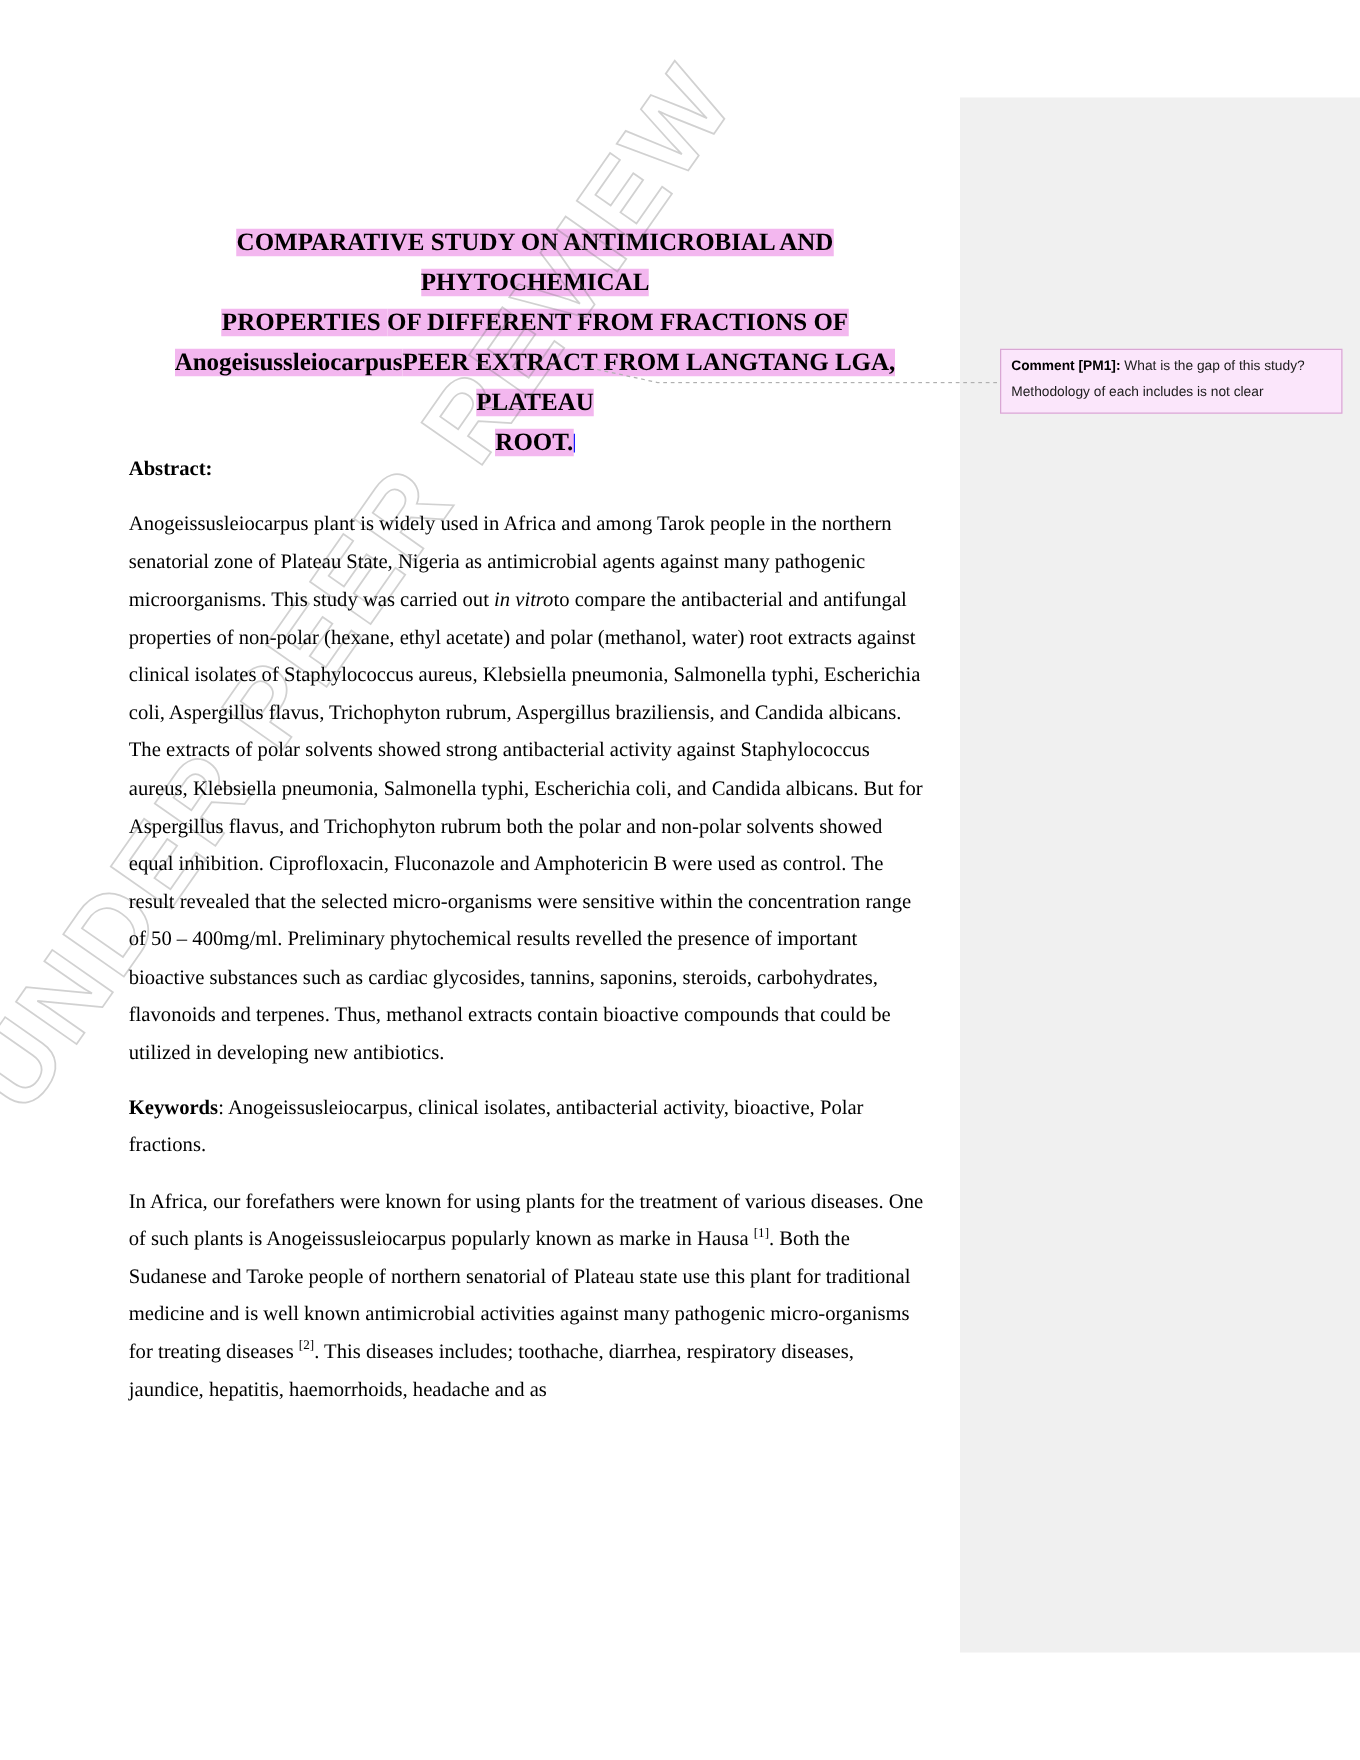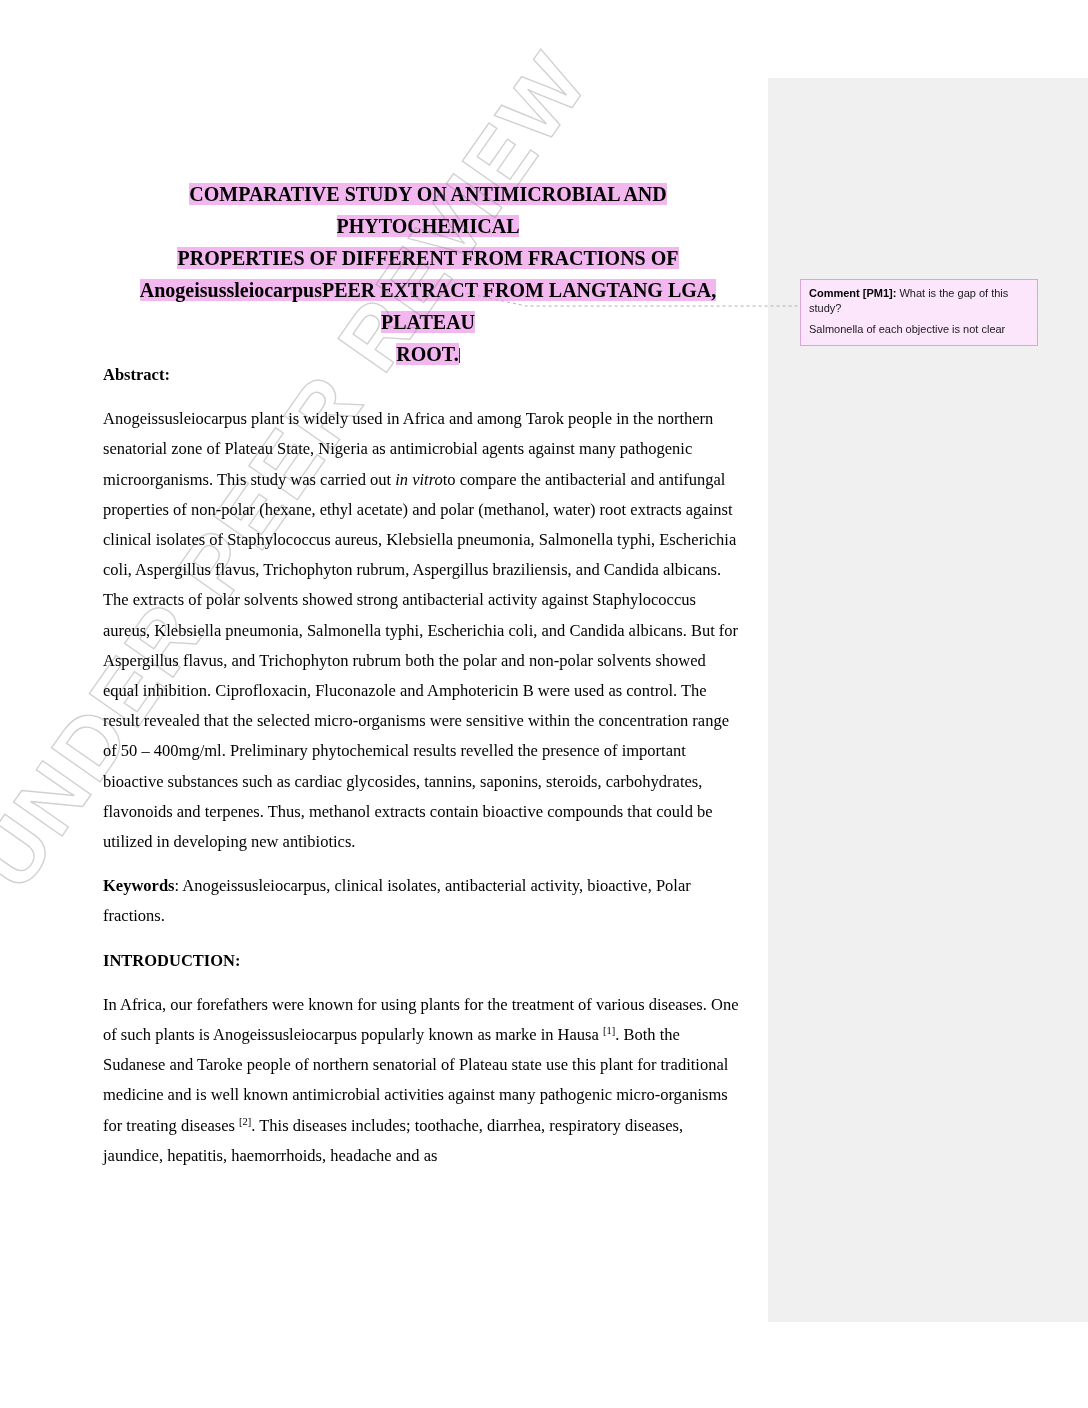--- a/index.html
+++ b/index.html
@@ -55,21 +55,21 @@
     height: 15px;
     background: #1a1aff;
     vertical-align: -2px;
   }
 
   
   #comment-box {
     position: absolute;
     left: 800px;
     top: 279px;
-    width: 238px;
+    width: 274px;
     border: 1px solid #d9a7d4;
     background: #fbe6fb;
     padding: 6px 8px 8px 8px;
     font-family: "Liberation Sans", sans-serif;
     font-size: 11px;
     line-height: 15px;
     color: #1a1a1a;
     box-sizing: border-box;
   }
   #comment-box .c-label {
@@ -155,31 +155,30 @@
   </div>
 
   <svg id="comment-leader" viewBox="0 0 334 14">
     <polyline points="0,0 60,13 334,13" fill="none" stroke="#b0b0b0" stroke-width="1" stroke-dasharray="3,3"></polyline>
   </svg>
 
   <div id="comment-box">
     <div>
       <span class="c-label">Comment [PM1]:</span><span> What is the gap of this study?</span>
     </div>
-    <div class="c-line2">Salmonella of each objective is not clear</div>
+    <div class="c-line2">Methodology of each includes is not clear</div>
   </div>
 
   <div id="watermark">UNDER PEER REVIEW</div>
 
   <div id="body-col">
 
     <p class="sec-head">Abstract:</p>
 
     <p><span class="it">Anogeissusleiocarpus</span><span> plant is widely used in Africa and among Tarok people in the northern senatorial zone of Plateau State, Nigeria as antimicrobial agents against many pathogenic microorganisms. This study was carried out </span><span class="u-it">in vitro</span><span>to compare the antibacterial and antifungal properties of non-polar (hexane, ethyl acetate) and polar (methanol, water) root extracts against clinical isolates of </span><span class="it">Staphylococcus aureus, Klebsiella pneumonia, Salmonella typhi, Escherichia coli, Aspergillus flavus, Trichophyton rubrum, Aspergillus braziliensis,</span><span> and </span><span class="it">Candida albicans</span><span>. The extracts of polar solvents showed strong antibacterial activity against </span><span class="it">Staphylococcus aureus</span><span>, </span><span class="it">Klebsiella pneumonia, Salmonella typhi, Escherichia coli,</span><span> and </span><span class="it">Candida albicans</span><span>. But for </span><span class="it">Aspergillus flavus</span><span>, and </span><span class="it">Trichophyton rubrum</span><span> both the polar and non-polar solvents showed equal inhibition. Ciprofloxacin, Fluconazole and Amphotericin B were used as control. The result revealed that the selected micro-organisms were sensitive within the concentration range of 50 – 400mg/ml. Preliminary phytochemical results revelled the presence of important bioactive substances such as cardiac glycosides, tannins, saponins, steroids, carbohydrates, flavonoids and terpenes. Thus, methanol extracts contain bioactive compounds that could be utilized in developing new antibiotics.</span></p>
 
     <p><span class="h-bold">Keywords</span><span>: </span><span class="it">Anogeissusleiocarpus</span><span>, clinical isolates, antibacterial activity, bioactive, Polar fractions.</span></p>
 
-    <p class="sec-head">INTRODUCTION:</p>
 
     <p><span>In Africa, our forefathers were known for using plants for the treatment of various diseases. One of such plants is </span><span class="it">Anogeissusleiocarpus popularly</span><span> known as marke in Hausa </span><sup>[1]</sup><span>. Both the Sudanese and Taroke people of northern senatorial of Plateau state use this plant for traditional medicine and is well known antimicrobial activities against many pathogenic micro-organisms for treating diseases </span><sup>[2]</sup><span>. This diseases includes; toothache, diarrhea, respiratory diseases, jaundice, hepatitis, haemorrhoids, headache and as</span></p>
 
   </div>
 </div>
 
 </body></html>

